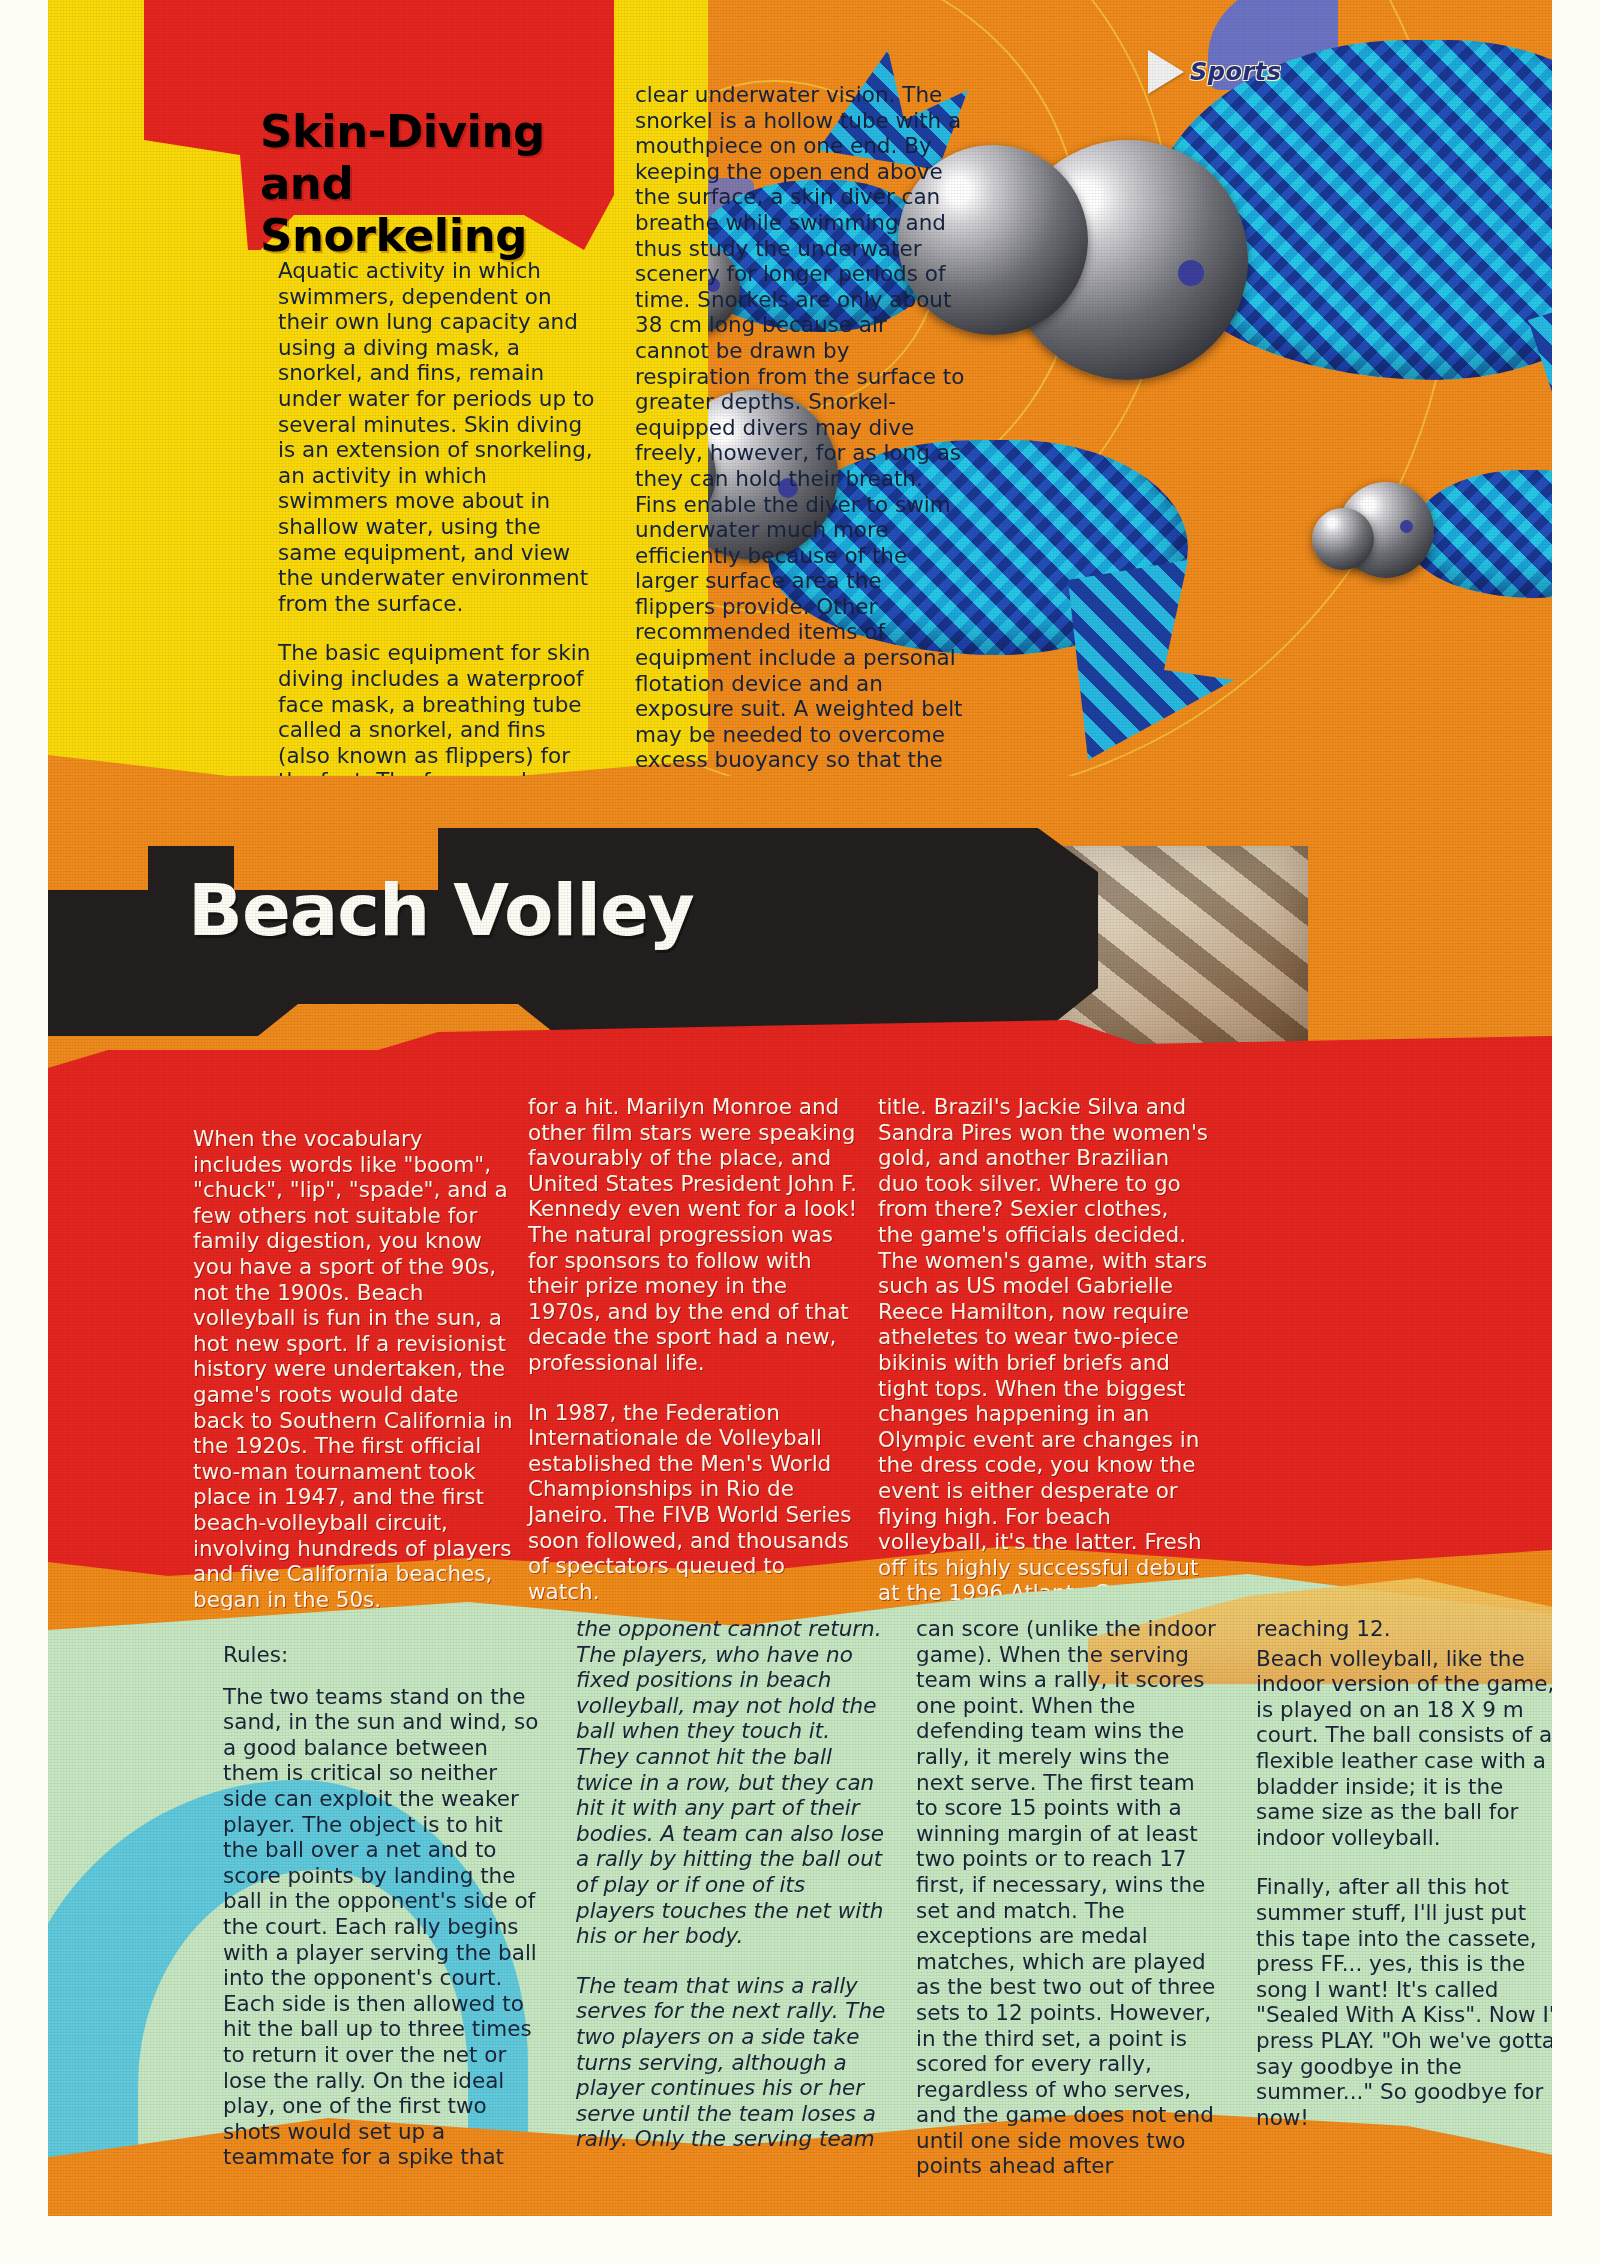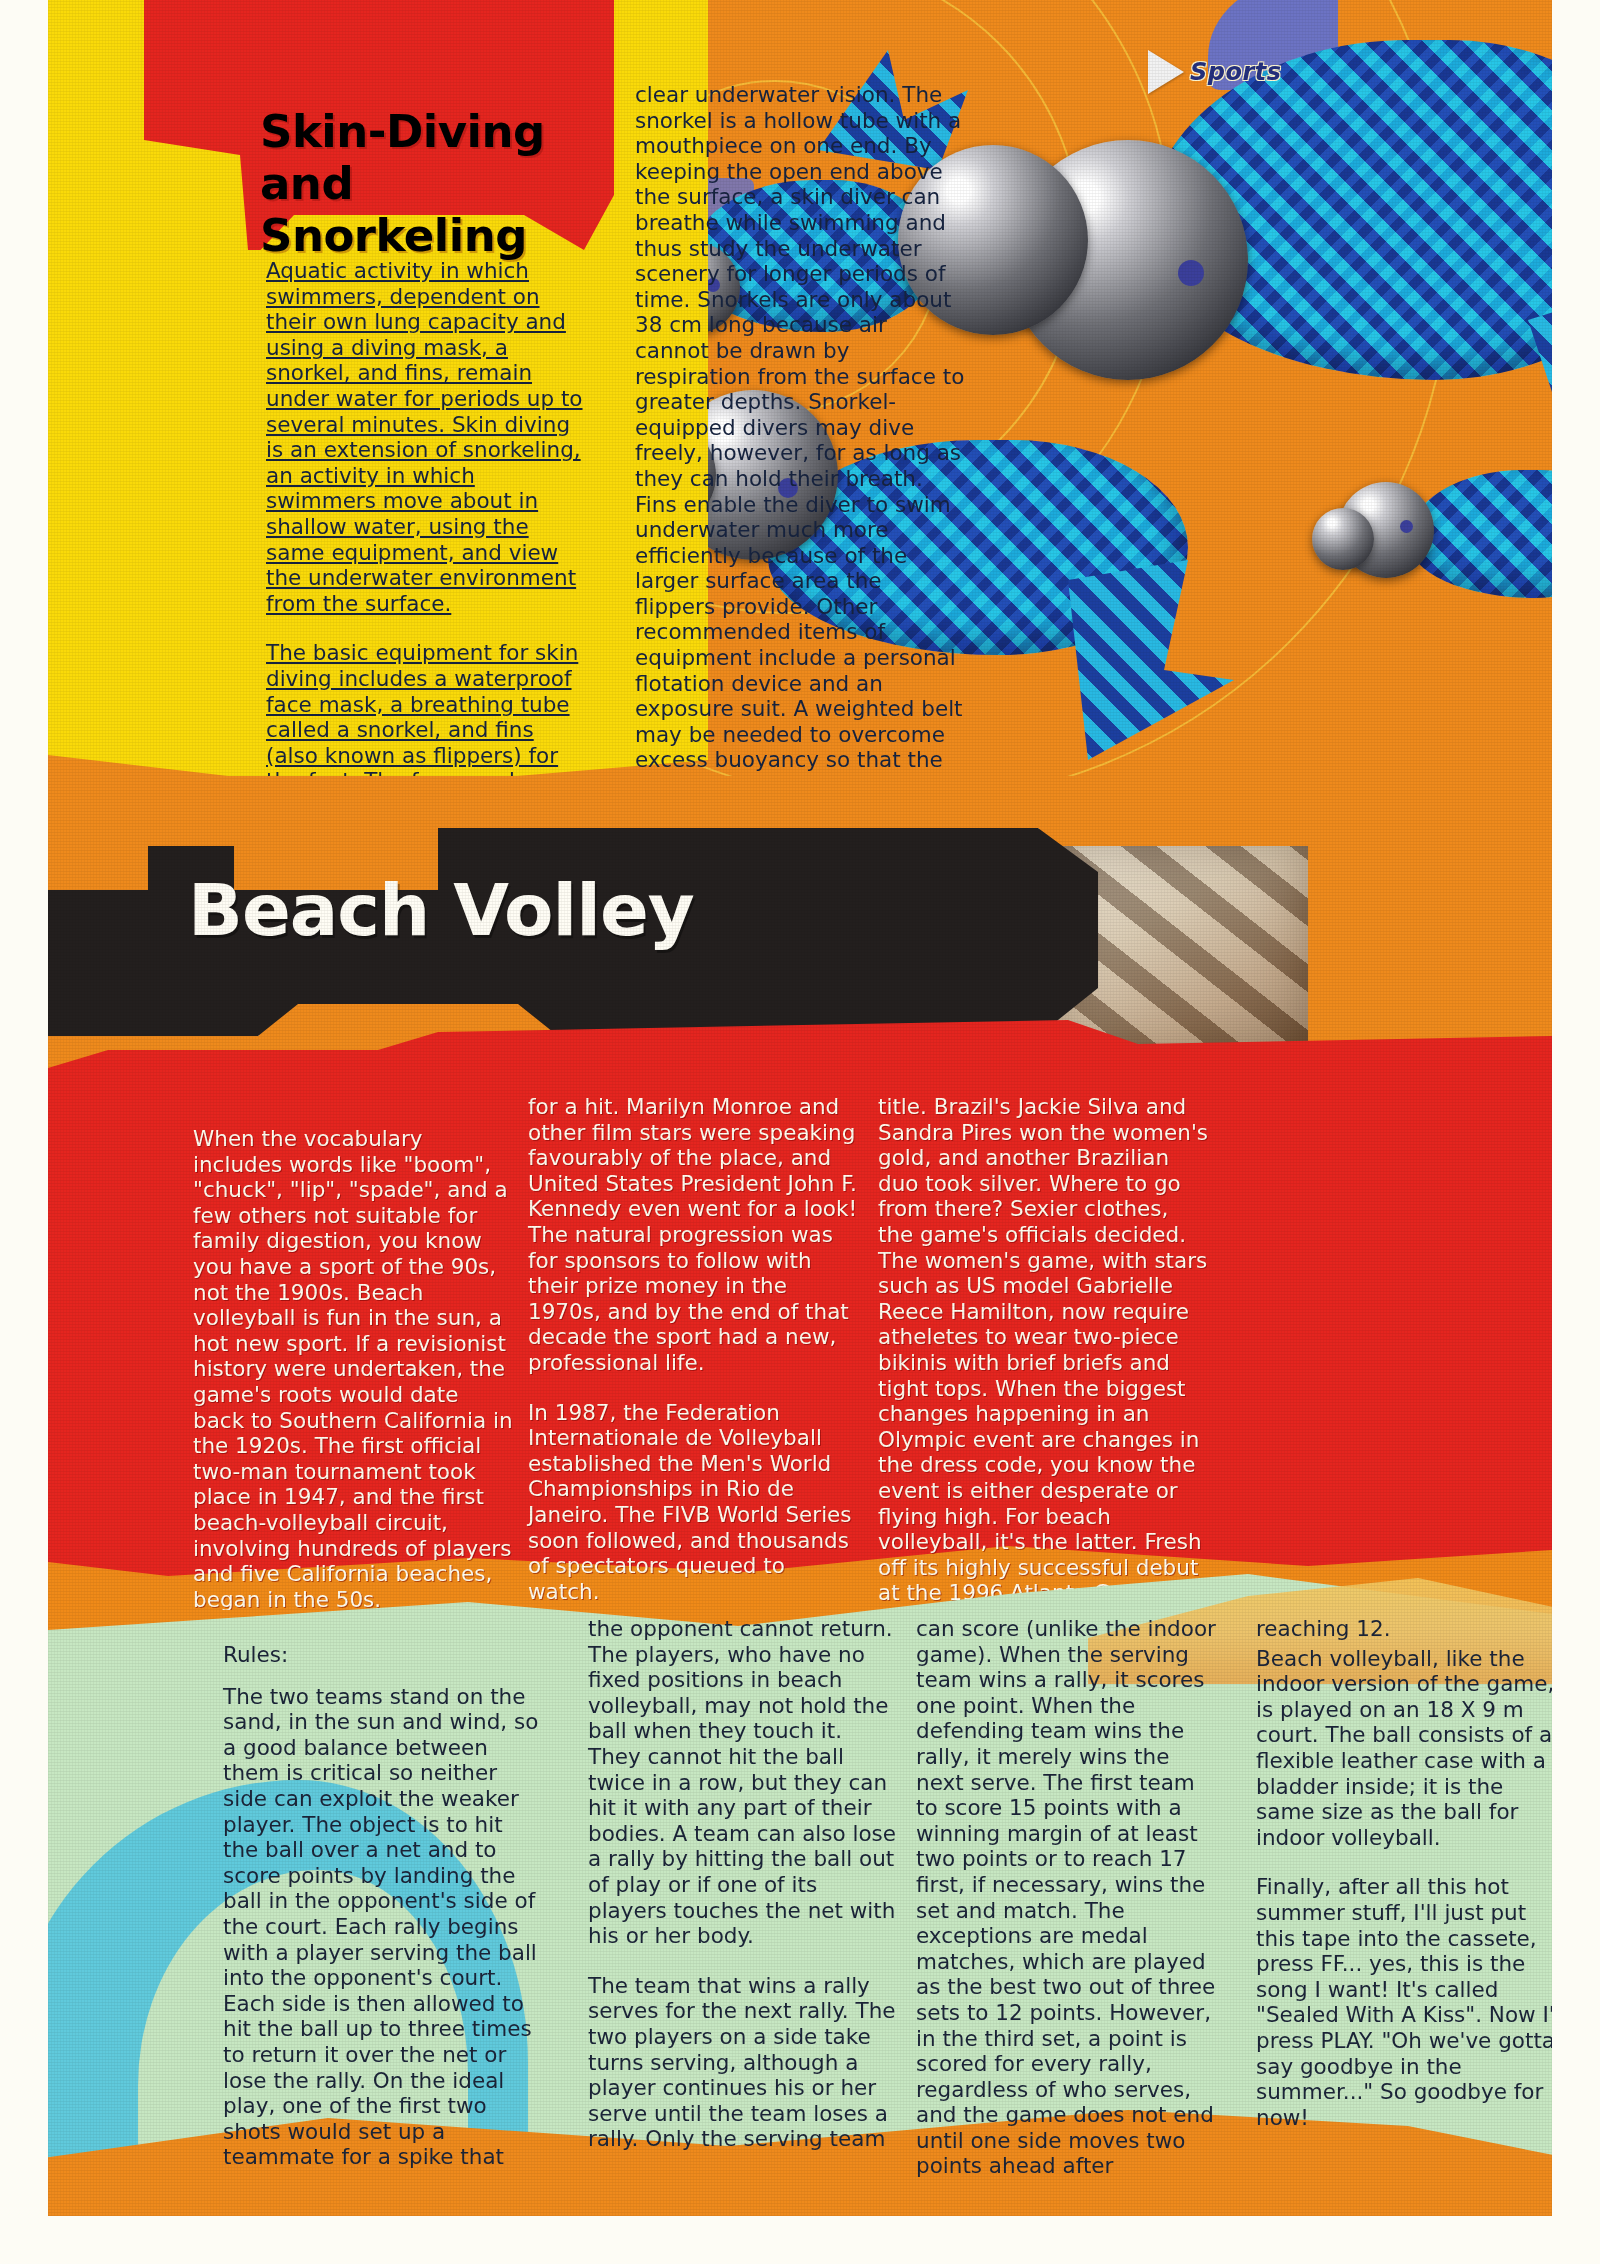--- a/index.html
+++ b/index.html
@@ -35,22 +35,22 @@
     clip-path:polygon(0 0, 470px 0, 470px 195px, 440px 250px, 380px 215px, 150px 215px, 105px 262px, 96px 155px, 0 140px);
   }
   .head-title{
     position:absolute;left:212px;top:74px;width:330px;
     color:#000000;font-size:45px;line-height:52px;font-weight:bold;
     letter-spacing:-0.5px;
     text-shadow:2px 2px 0 rgba(120,10,5,.30);
     margin-top:32px;
   }
   .col-a{
-    position:absolute;left:218px;top:258px;width:325px;
-    color:#16233f;font-size:21.5px;line-height:25.6px;text-decoration:underline;
+    position:absolute;left:230px;top:258px;width:325px;
+    color:#16233f;font-size:21.5px;line-height:25.6px;
   }
   .col-b{
     position:absolute;left:587px;top:82px;width:330px;
     color:#16233f;font-size:21.5px;line-height:25.6px;
   }
   .col-a p,.col-b p{margin:0 0 24px 0;}
 
   
   .sports-tag{position:absolute;left:1100px;top:50px;display:flex;align-items:center;gap:6px;}
   .sports-tri{width:0;height:0;border-left:36px solid #f2f2f2;
@@ -125,21 +125,21 @@
   .wave{position:absolute;left:-40px;top:240px;width:520px;height:420px;
     background:#5bc8dd;border-radius:58% 46% 0 0 / 72% 70% 0 0;opacity:.95;}
   .wave2{position:absolute;left:90px;top:330px;width:330px;height:330px;
     background:#c7e7c2;border-radius:60% 50% 0 0/72% 68% 0 0;}
   .sand-bottom{position:absolute;left:-20px;top:560px;width:1560px;height:140px;
     background:#ef8a1c;
     clip-path:polygon(0 60px, 300px 18px, 700px 46px, 1100px 10px, 1380px 26px, 1560px 62px, 1560px 140px, 0 140px);}
   .g-col{position:absolute;color:#1b2438;font-size:21.5px;line-height:25.6px;}
   .g-col p{margin:0 0 24px 0;}
   .gc1{left:175px;top:102px;width:318px;}
-  .gc2{left:540px;top:76px;width:310px;}
+  .gc2{left:528px;top:76px;width:310px;font-style:italic;}
   .gc3{left:868px;top:76px;width:305px;}
   .gc4{left:1208px;top:76px;width:312px;}
 
   
   #grain{position:absolute;inset:0;pointer-events:none;opacity:.11;
     background-image:
       repeating-linear-gradient(0deg,rgba(0,0,0,.5) 0 1px,rgba(255,255,255,0) 1px 3px),
       repeating-linear-gradient(90deg,rgba(0,0,0,.35) 0 1px,rgba(255,255,255,0) 1px 3px);
     mix-blend-mode:multiply;}
 </style>

